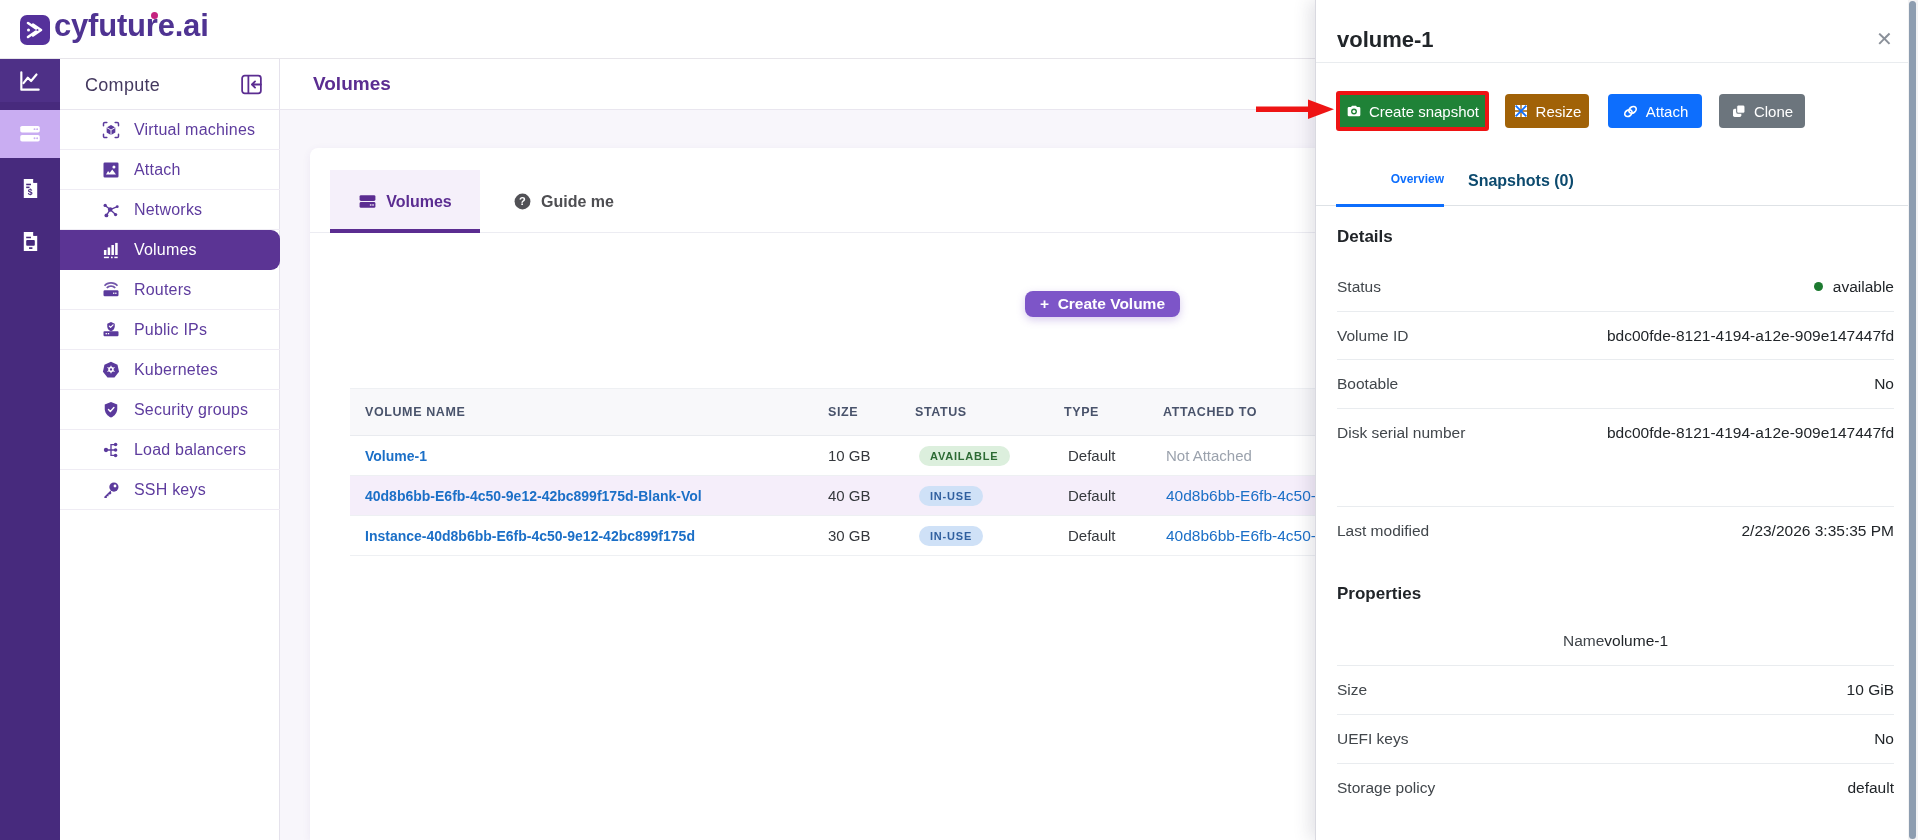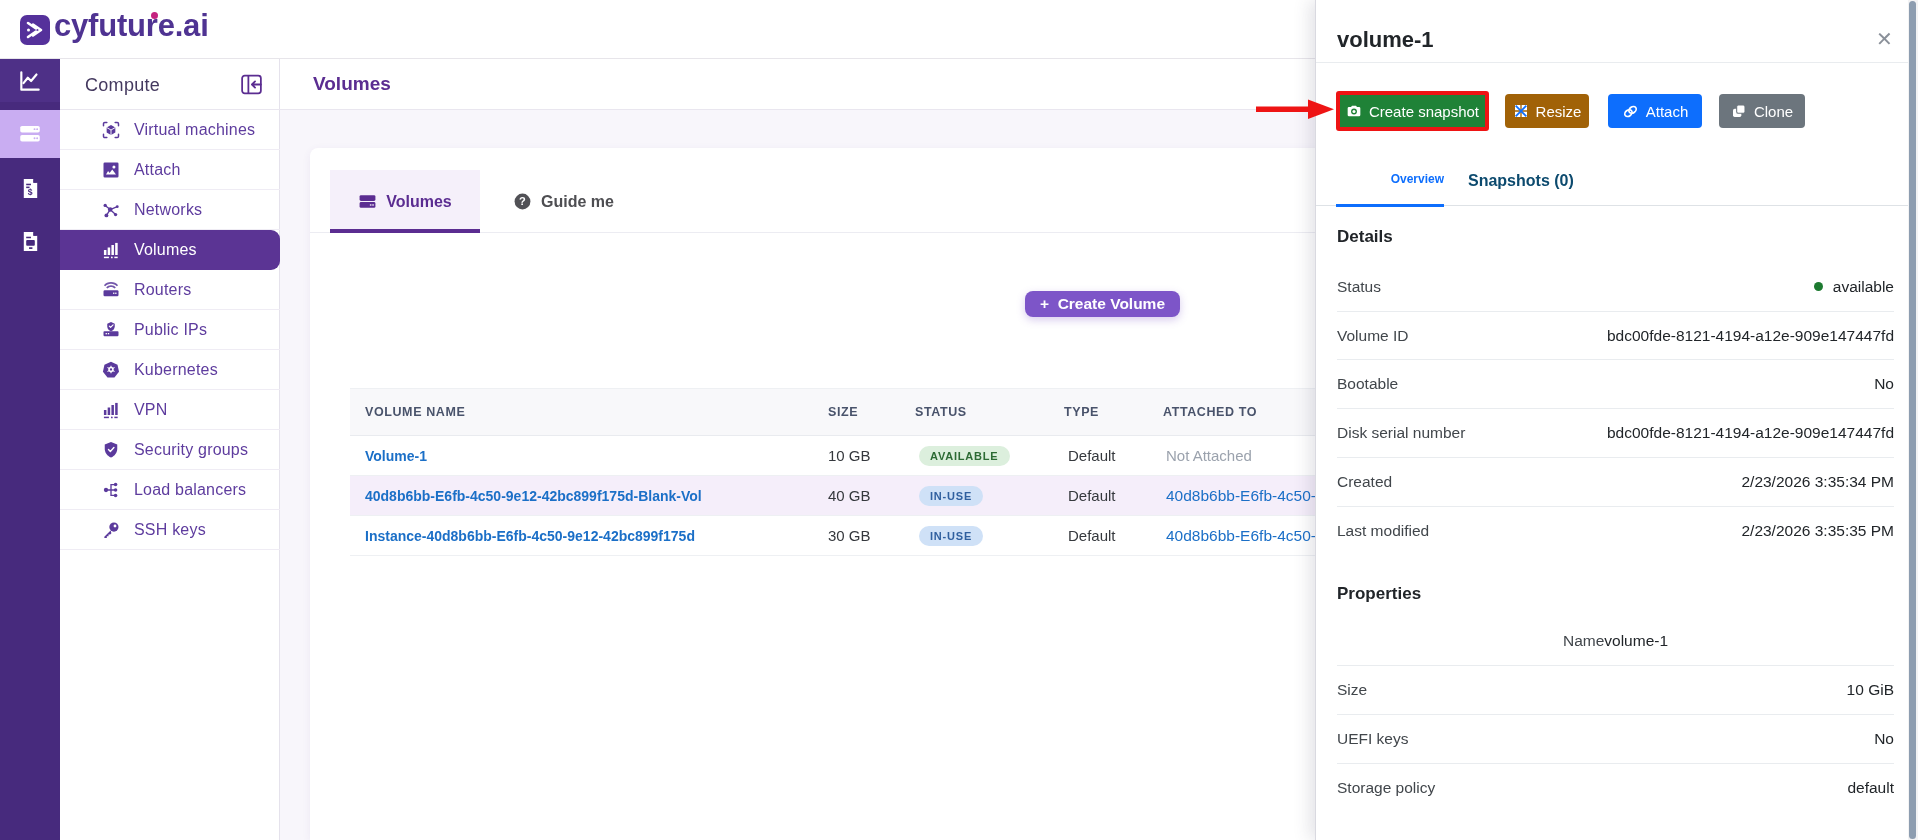--- a/index.html
+++ b/index.html
@@ -231,34 +231,20 @@
         <circle cx="12" cy="12" r="3.2" fill="#fff"></circle>
         <path d="M12 7.5 V10 M16.2 9.5 l-2.2 1.4 M16.2 14.5 L14 13 M12 16.5 V14 M7.8 14.5 l2.2-1.5 M7.8 9.5 l2.2 1.4" stroke="#fff" stroke-width="1.3"></path>
         <circle cx="12" cy="12" r="1.4" fill="#5b3a9c"></circle>
       </svg>
     </span>
         <span class="lb">Kubernetes</span>
       </div>
     <div class="mi">
         <span class="ic">
       <svg width="20" height="20" viewBox="0 0 24 24" fill="#5b3a9c">
-        <rect x="3.5" y="12" width="3" height="6"></rect>
-            <rect x="8" y="9" width="3" height="9"></rect>
-        <rect x="12.5" y="6" width="3" height="12"></rect>
-            <rect x="17" y="3.5" width="3" height="14.5"></rect>
-        <rect x="3.5" y="20" width="6" height="1.8"></rect>
-            <circle cx="13" cy="20.9" r="1.1"></circle>
-            <rect x="16" y="20" width="4" height="1.8"></rect>
-      </svg>
-    </span>
-        <span class="lb">VPN</span>
-      </div>
-    <div class="mi">
-        <span class="ic">
-      <svg width="20" height="20" viewBox="0 0 24 24" fill="#5b3a9c">
         <path d="M12 2.5 l7.5 3 v5 c0 4.8-3.2 8.8-7.5 10.5 C7.7 19.3 4.5 15.3 4.5 10.5 v-5 z"></path>
         <path d="M9 11.5 l2.2 2.2 L15.5 9" stroke="#fff" stroke-width="1.7" fill="none" stroke-linecap="round" stroke-linejoin="round"></path>
       </svg>
     </span>
         <span class="lb">Security groups</span>
       </div>
     <div class="mi">
         <span class="ic">
       <svg width="20" height="20" viewBox="0 0 24 24" fill="#5b3a9c">
         <circle cx="6" cy="12" r="2.6"></circle>
@@ -395,24 +381,20 @@
       <span class="pval">bdc00fde-8121-4194-a12e-909e147447fd</span>
     </div>
   <div class="prow bb" style="top:359px;">
       <span class="plab">Bootable</span>
       <span class="pval">No</span>
     </div>
   <div class="prow bb" style="top:408px;">
       <span class="plab">Disk serial number</span>
       <span class="pval">bdc00fde-8121-4194-a12e-909e147447fd</span>
     </div>
-  <div class="prow bb" style="top:456.5px;">
-      <span class="plab">Created</span>
-      <span class="pval">2/23/2026 3:35:34 PM</span>
-    </div>
   <div class="prow bb" style="top:505.5px;">
       <span class="plab">Last modified</span>
       <span class="pval">2/23/2026 3:35:35 PM</span>
     </div>
   <div class="sect" style="top:584px;">Properties</div>
   <div class="prow" style="top:616px;justify-content:center;">
       <span class="plab">Name</span>
       <span class="pval">volume-1</span>
     </div>
   <div class="prow bb" style="top:665px;">

